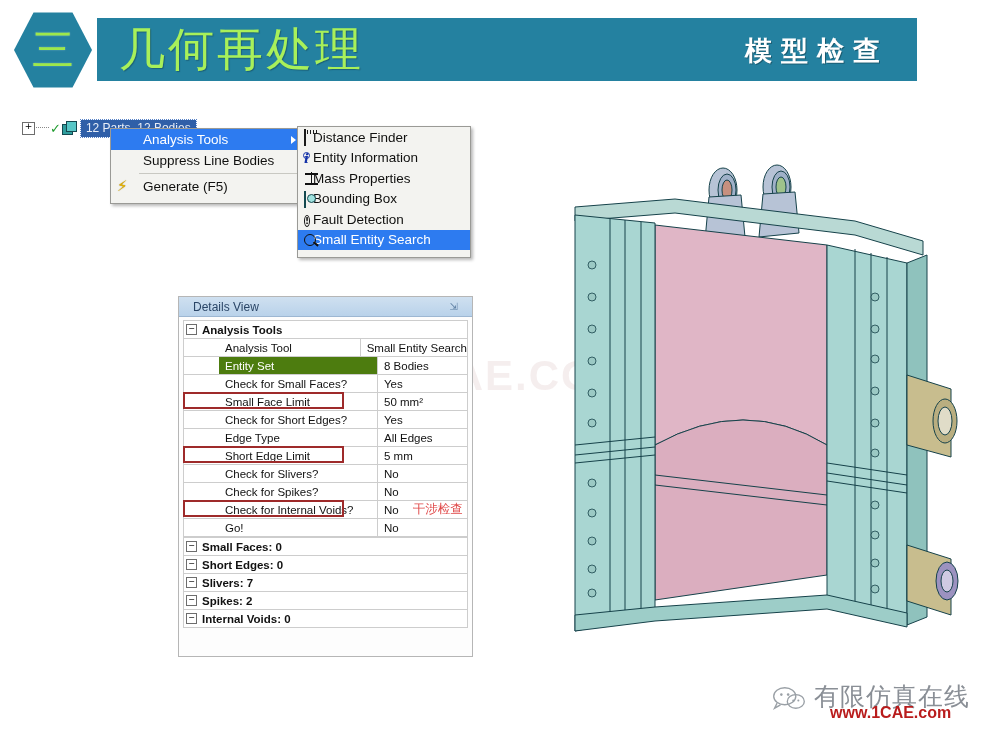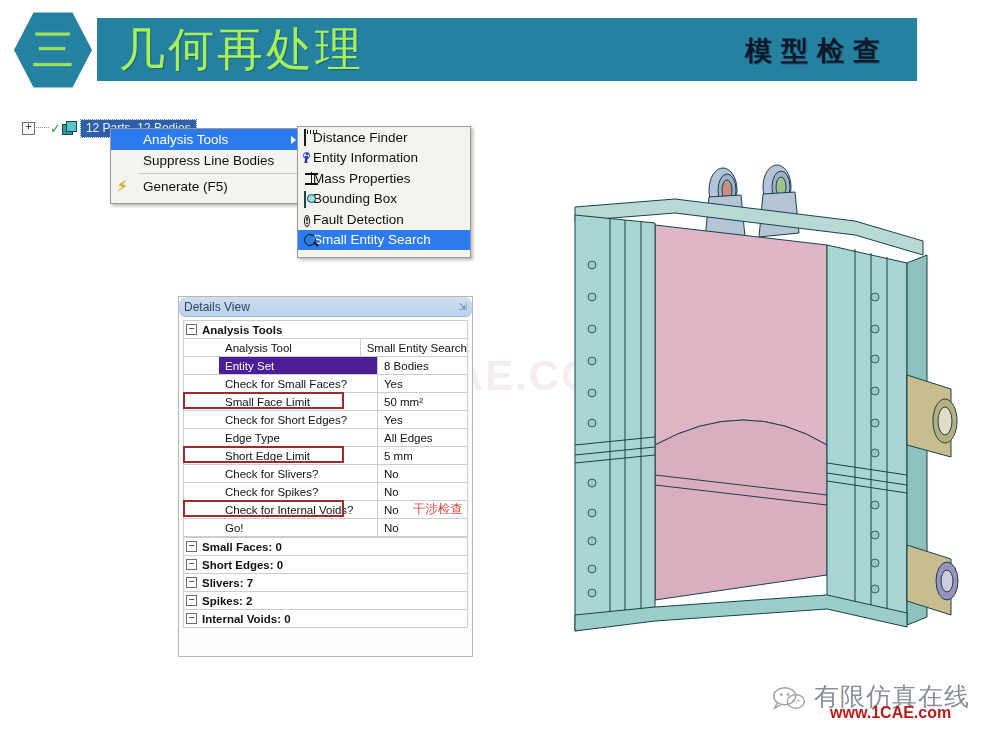--- a/index.html
+++ b/index.html
@@ -16,21 +16,21 @@
   .hex{width:78px;height:78px;background:#2481a0;
        clip-path:polygon(25% 2%,75% 2%,100% 50%,75% 98%,25% 98%,0% 50%);
        display:flex;align-items:center;justify-content:center;}
   .hexnum{color:#9ee84a;font-size:42px;line-height:42px;font-family:"DejaVu Sans",sans-serif;
           text-shadow:0 0 2px rgba(255,255,255,.35);}
   .titlebar{position:absolute;left:97px;top:18px;width:820px;height:63px;
             background:#2481a0;box-shadow:0 0 0 1px rgba(255,255,255,.25);}
   .title-cn{position:absolute;left:22px;top:0px;color:#a8f05a;font-size:46px;line-height:63px;
             font-family:"DejaVu Sans",sans-serif;letter-spacing:3px;
             text-shadow:1px 1px 1px rgba(0,0,0,.25);}
-  .title-right{position:absolute;right:28px;top:0px;color:#0f172a;font-size:27px;line-height:66px;
+  .title-right{position:absolute;right:28px;top:0px;color:#ffffff;font-size:27px;line-height:66px;
                font-family:"DejaVu Serif",serif;letter-spacing:9px;font-weight:bold;
                text-shadow:1px 1px 0 rgba(0,0,0,.3);margin-left:16px;}
 
   
   #treerow{position:absolute;left:22px;top:118px;height:20px;display:flex;align-items:center;}
   .expbox{width:11px;height:11px;border:1px solid #6d6d6d;background:#fff;position:relative;
           font-size:9px;line-height:9px;color:#000;text-align:center;}
   .expbox i{position:absolute;left:0;top:-1px;width:11px;font-style:normal;font-family:"DejaVu Sans",sans-serif;}
   .dots{width:13px;height:1px;border-top:1px dotted #8a8a8a;margin:0 1px;}
   .chk{color:#1f9b2e;font-size:13px;line-height:13px;margin-right:1px;font-family:"DejaVu Sans",sans-serif;}
@@ -76,34 +76,34 @@
   .ic-mag:before{content:"";position:absolute;left:0;top:1px;width:10px;height:10px;border:1.5px solid #111;border-radius:50%;}
   .ic-mag:after{content:"";position:absolute;left:9px;top:10px;width:6px;height:1.5px;background:#111;transform:rotate(40deg);}
   .ic-bolt{color:#e8b400;font-size:15px;line-height:15px;text-shadow:0 0 1px #7a5f00;
            font-family:"DejaVu Sans",sans-serif;}
 
   
   #details{position:absolute;left:178px;top:296px;width:293px;height:359px;
            background:#fdfdfd;border:1px solid #b6b6b6;font-size:11.5px;color:#111;
            font-family:"Liberation Sans",sans-serif;}
   .dv-title{height:19px;background:linear-gradient(#cfe0f0,#b9d2ea);border-bottom:1px solid #9db7d2;
-            display:flex;align-items:center;padding:0 5px;color:#2a4566;font-size:12px;border-radius:7px;}
+            display:flex;align-items:center;padding:0 14px;color:#2a4566;font-size:12px;}
   .dv-title .t{flex:1;}
   .dv-pin{font-size:10px;color:#5b7da1;}
   .dv-body{padding:3px 4px 0 4px;}
   .grp{display:flex;align-items:center;height:17px;border:1px solid #cdcdcd;border-top:none;background:#fff;}
   .grp:first-child{border-top:1px solid #cdcdcd;}
   .grp .box{width:9px;height:9px;border:1px solid #6d6d6d;background:#fff;margin:0 5px 0 2px;
             font-size:8px;line-height:7px;text-align:center;color:#000;font-family:"DejaVu Sans",sans-serif;}
   .grp .gl{font-weight:bold;font-size:11.5px;}
   .row{display:flex;height:17px;border:1px solid #cdcdcd;border-top:none;background:#fff;position:relative;}
   .row .lbl{width:159px;border-right:1px solid #cdcdcd;padding:0 16px 0 6px;display:flex;align-items:center;
             box-sizing:border-box;white-space:nowrap;overflow:hidden;margin-left:35px;}
   .row .val{flex:1;padding-left:6px;display:flex;align-items:center;white-space:nowrap;}
-  .row.sel .lbl{background:#4c1d95;color:#fff;}
+  .row.sel .lbl{background:#4d7c0f;color:#fff;}
   .row .hl{position:absolute;left:-1px;top:-1px;width:161px;height:17px;border:2.5px solid #9e2a2a;
            box-sizing:border-box;pointer-events:none;}
   .note-cn{color:#e04a4a;font-size:12.5px;margin-left:14px;font-family:"DejaVu Sans",sans-serif;}
   
   #wm-center{position:absolute;left:395px;top:352px;font-size:42px;font-weight:bold;
      color:rgba(190,150,150,.16);letter-spacing:2px;font-family:"Liberation Sans",sans-serif;}
   #footer{position:absolute;right:12px;bottom:6px;width:220px;height:46px;}
   .wm-face{position:absolute;left:4px;top:8px;width:34px;height:24px;}
   .wm-cn{position:absolute;left:46px;top:2px;font-size:25px;color:#8a8f96;letter-spacing:1px;
          font-family:"DejaVu Sans",sans-serif;}

